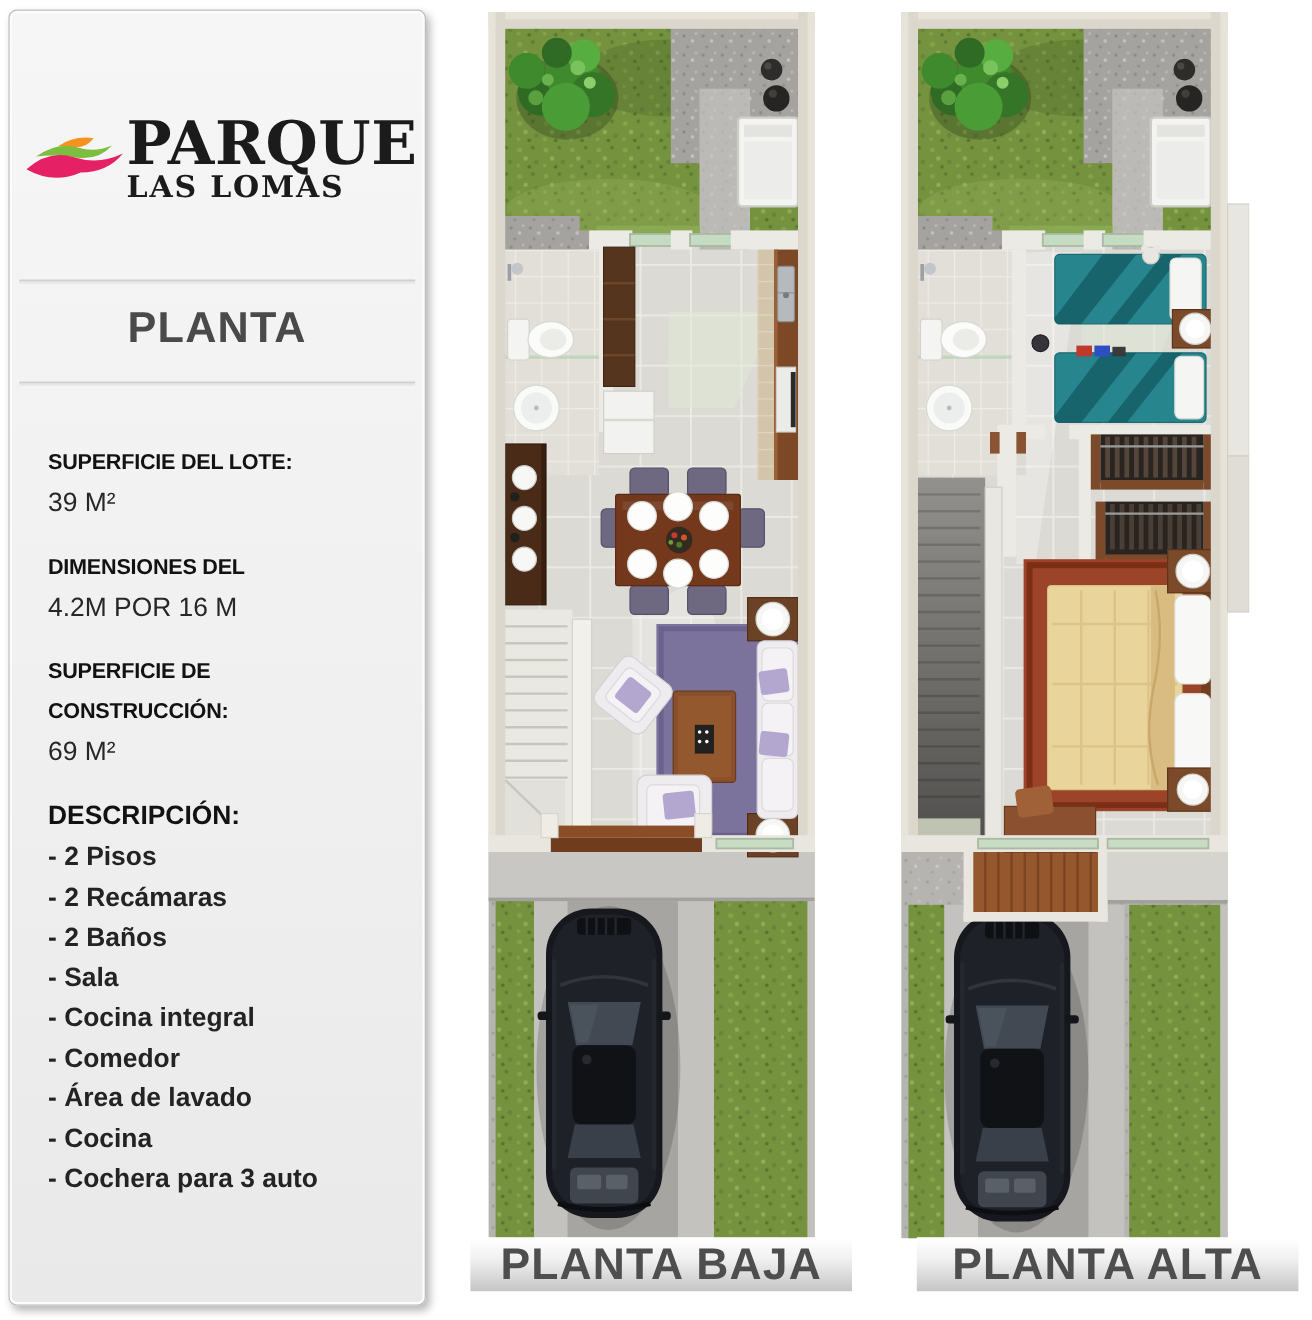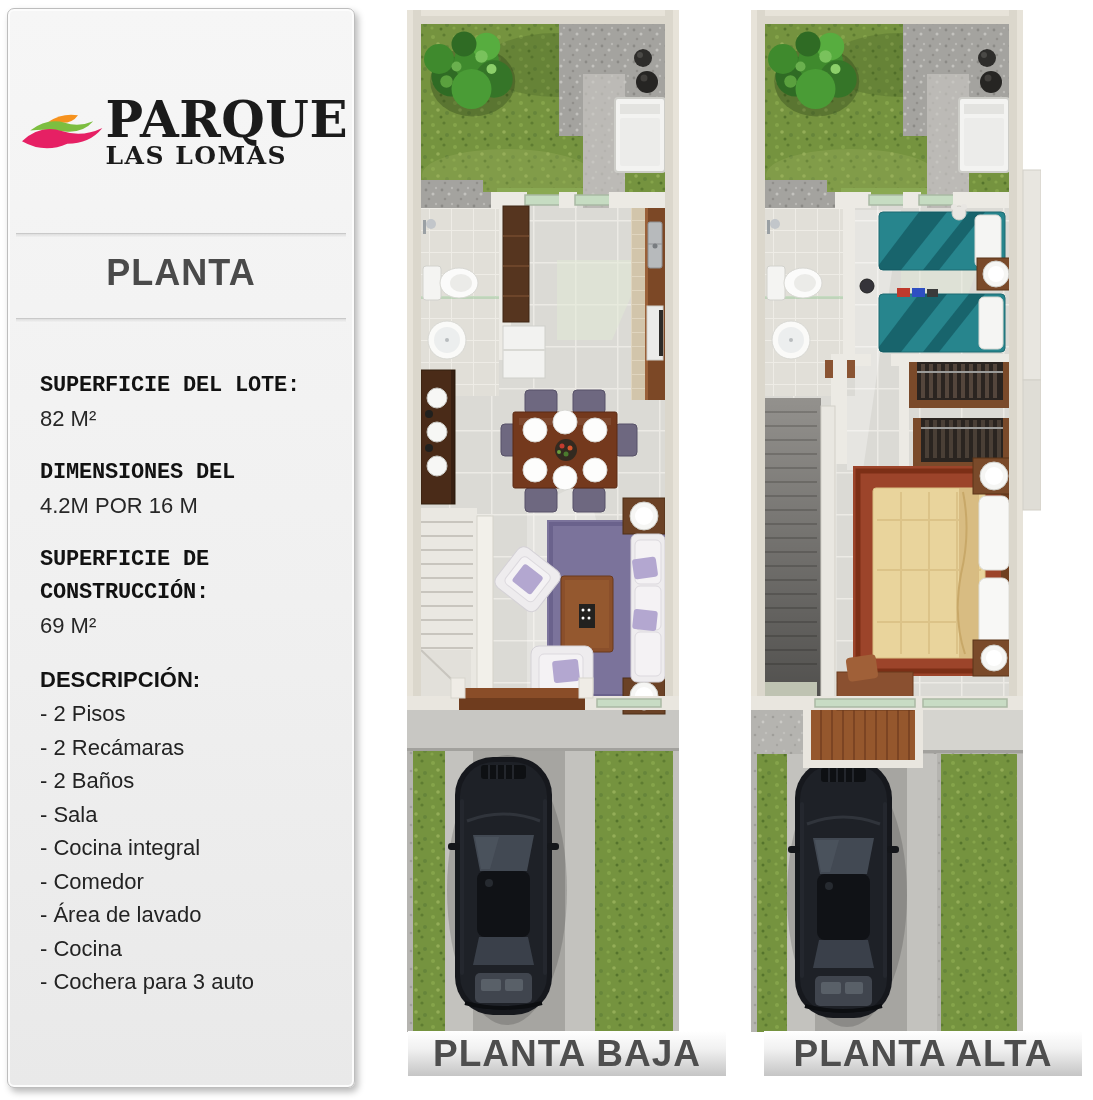--- a/index.html
+++ b/index.html
@@ -29,38 +29,38 @@
     border-top:1px solid #c9c9c9;
     background:linear-gradient(180deg,#dedede,#f7f7f7);
   }
   .div1{top:224px}.div2{top:309px}
   .model-title{
     position:absolute;top:243px;left:0;width:100%;text-align:center;
     font-size:36px;font-weight:bold;color:#4a4a4a;letter-spacing:1px;
   }
   .specs{position:absolute;top:360px;left:32px;width:296px;}
   .spec{margin-bottom:21px;}
-  .spec-label{font-size:22px;font-weight:bold;color:#121212;line-height:33px;letter-spacing:-.2px;font-family:Liberation Mono, monospace;}
+  .spec-label{font-size:18px;font-weight:bold;color:#121212;line-height:33px;letter-spacing:-.2px;}
   .spec-label:empty{display:none;}
   .spec-value{font-size:22px;color:#272727;line-height:33px;}
   .desc{margin-top:12px;}
   .desc-label{font-size:22px;font-weight:bold;color:#121212;line-height:34px;}
-  .desc-item{font-size:22px;color:#232323;line-height:33.5px;}
+  .desc-item{font-size:22px;color:#232323;line-height:33.5px;font-weight:bold;}
   
   .plan{position:absolute;top:10px;}
   #plan-baja{left:407px;width:272px;height:1022px;}
   #plan-alta{left:751px;width:290px;height:1022px;}
   .plan svg{display:block;}
   .plan-label{
     position:absolute;top:1031px;height:45px;width:318px;
     background:linear-gradient(180deg,#ffffff 0%,#f1f1f1 40%,#c5c5c5 100%);
     display:flex;align-items:center;justify-content:center;
     font-size:37px;font-weight:bold;color:#4e4e4e;letter-spacing:1px;
   }
-  #label-baja{left:408px;}
+  #label-baja{left:392px;}
   #label-alta{left:764px;}
 </style>
 </head>
 <body>
 
 <div class="panel">
 
   <div class="logo-row">
     <svg width="146" height="88" viewBox="0 0 160 96">
       <path d="M52,26 Q78,8 110,13 Q99,29 77,28 Q63,27 52,26 Z" fill="#F6921E"></path>
@@ -73,21 +73,21 @@
     </div>
   </div>
 
   <div class="divider div1"></div>
   <div class="model-title">PLANTA</div>
   <div class="divider div2"></div>
 
   <div class="specs">
     <div class="spec">
       <div class="spec-label">SUPERFICIE DEL LOTE:</div>
-      <div class="spec-value">82 M²</div>
+      <div class="spec-value">39 M²</div>
     </div>
     <div class="spec">
       <div class="spec-label">DIMENSIONES DEL</div>
       <div class="spec-value">4.2M POR 16 M</div>
     </div>
     <div class="spec">
       <div class="spec-label">SUPERFICIE DE</div>
       <div class="spec-label">CONSTRUCCIÓN:</div>
       <div class="spec-value">69 M²</div>
     </div>

